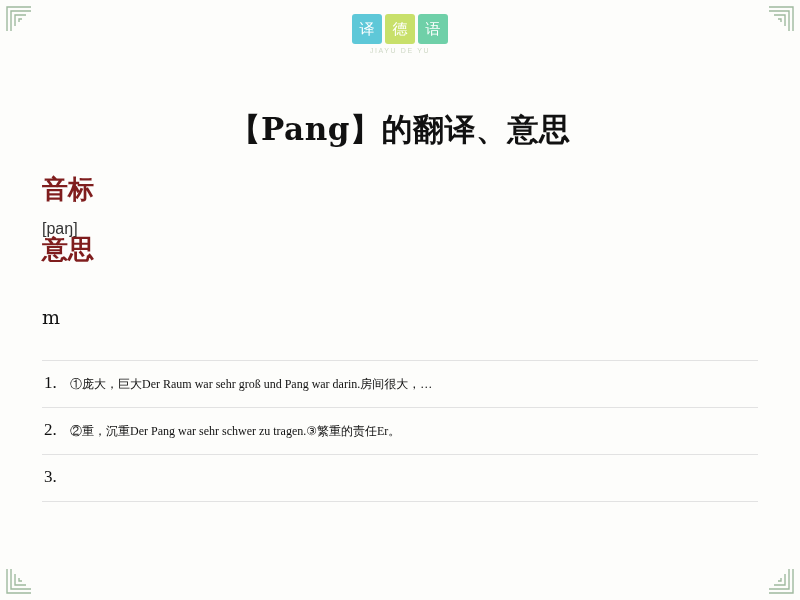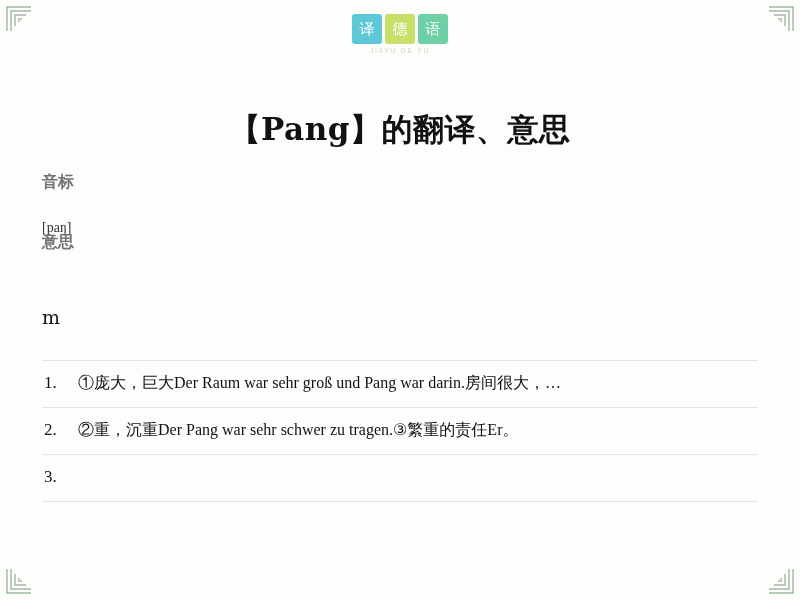--- a/index.html
+++ b/index.html
@@ -89,26 +89,26 @@
     color: #111;
   }
 
   .section {
     position: absolute;
     left: 42px;
   }
   .section-head {
     font-family: Liberation Sans, sans-serif;
     font-weight: bold;
+    font-size: 26px;
+    color: #7f1d1d;
+  }
+  .phonetic {
+    font-family: Liberation Sans, sans-serif;
     font-size: 16px;
-    color: #737373;
-  }
-  .phonetic {
-    font-family: Liberation Serif, serif;
-    font-size: 14px;
     color: #333;
   }
   .pos {
     font-family: "DejaVu Serif", serif;
     font-size: 19px;
     color: #111;
   }
 
   #sec-phonetic-head { top: 172px; }
   #sec-phonetic-val  { top: 220px; }
@@ -140,26 +140,25 @@
   }
   .def-num {
     width: 26px;
     flex: 0 0 26px;
     font-family: "Liberation Serif", serif;
     font-size: 17px;
     color: #111;
   }
   .def-text {
     font-family: "Liberation Serif", serif;
-    font-size: 16px;
+    font-size: 12px;
     color: #111;
     overflow: hidden;
     text-overflow: ellipsis;
     white-space: nowrap;
-    margin-left: 8px;
   }
 </style>
 </head>
 <body>
 
 <div class="corner tl">
   <svg viewBox="0 0 26 26" width="26" height="26" aria-hidden="true">
     <g fill="none" stroke="#8fae8f" stroke-width="1.4">
       <path d="M1 25 L1 1 L25 1"></path>
       <path d="M5 25 L5 5 L25 5"></path>

